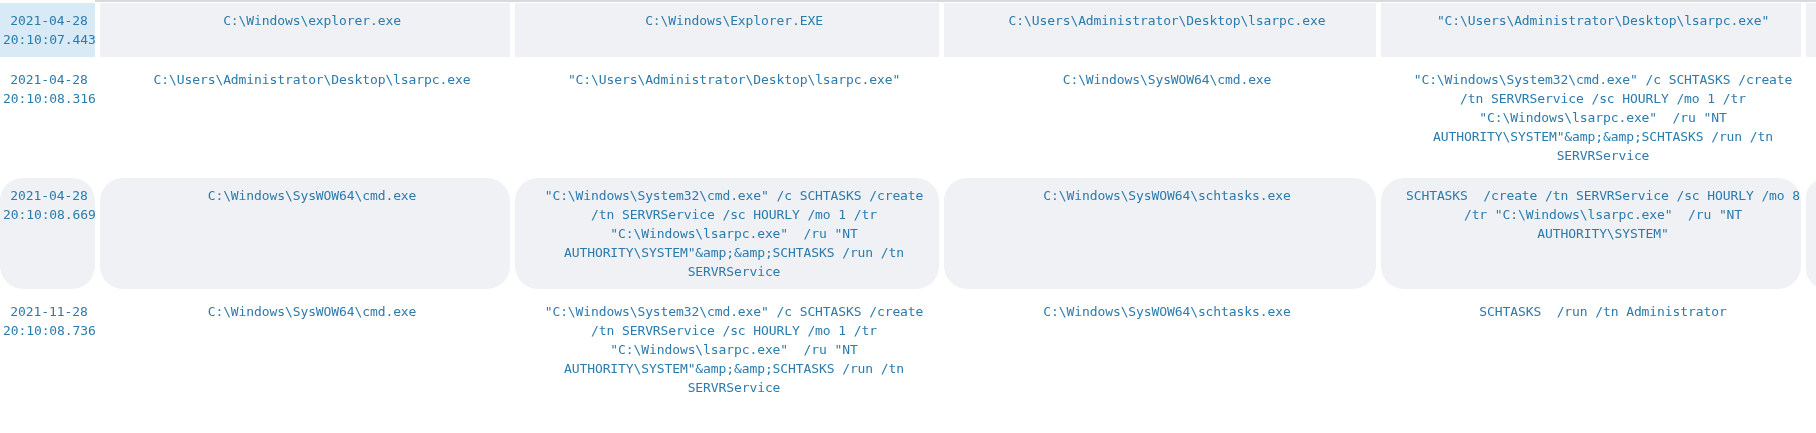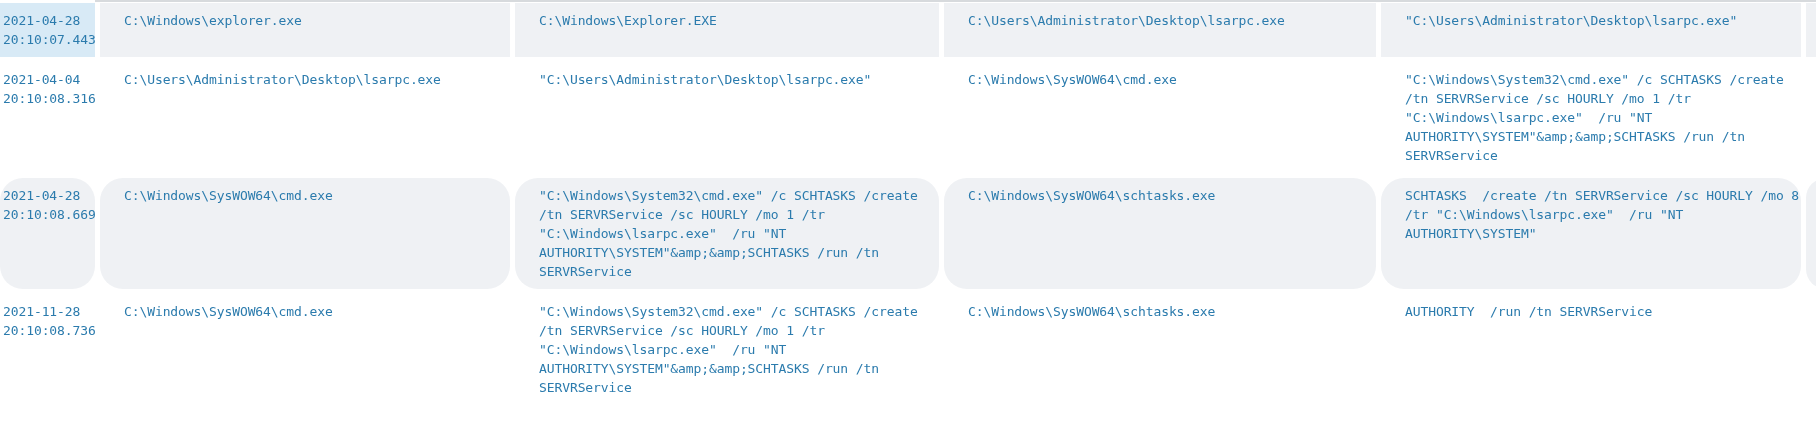--- a/index.html
+++ b/index.html
@@ -3,20 +3,21 @@
 <meta charset="utf-8">
 <style>
   html, body { margin: 0; padding: 0; background: #ffffff; }
   .screen {
     position: relative;
     width: 1816px;
     height: 433px;
     overflow: hidden;
     background: #ffffff;
     font-family: "DejaVu Sans Mono", "Liberation Mono", monospace;
+    text-align: center;
   }
   .top-hairline {
     position: absolute;
     top: 0; left: 95px; right: 0;
     height: 2px;
     background: #d7dadd;
     z-index: 2;
   }
   table.evt {
     border-collapse: separate;
@@ -62,39 +63,39 @@
     <tbody>
       <tr class="r1 stripe">
         <td class="c1 hl">2021-04-28 20:10:07.443</td>
         <td class="c2">C:\Windows\explorer.exe</td>
         <td class="c3">C:\Windows\Explorer.EXE</td>
         <td class="c4">C:\Users\Administrator\Desktop\lsarpc.exe</td>
         <td class="c5">"C:\Users\Administrator\Desktop\lsarpc.exe"</td>
         <td class="c6">N</td>
       </tr>
       <tr class="r2">
-        <td class="c1">2021-04-04 20:10:08.316</td>
+        <td class="c1">2021-04-28 20:10:08.316</td>
         <td class="c2">C:\Users\Administrator\Desktop\lsarpc.exe</td>
         <td class="c3">"C:\Users\Administrator\Desktop\lsarpc.exe"</td>
         <td class="c4">C:\Windows\SysWOW64\cmd.exe</td>
         <td class="c5">"C:\Windows\System32\cmd.exe" /c SCHTASKS /create /tn SERVRService /sc HOURLY /mo 1 /tr "C:\Windows\lsarpc.exe"  /ru "NT AUTHORITY\SYSTEM"&amp;amp;&amp;amp;SCHTASKS /run /tn SERVRService</td>
         <td class="c6">N</td>
       </tr>
       <tr class="r3 stripe">
         <td class="c1">2021-04-28 20:10:08.669</td>
         <td class="c2">C:\Windows\SysWOW64\cmd.exe</td>
         <td class="c3">"C:\Windows\System32\cmd.exe" /c SCHTASKS /create /tn SERVRService /sc HOURLY /mo 1 /tr "C:\Windows\lsarpc.exe"  /ru "NT AUTHORITY\SYSTEM"&amp;amp;&amp;amp;SCHTASKS /run /tn SERVRService</td>
         <td class="c4">C:\Windows\SysWOW64\schtasks.exe</td>
         <td class="c5">SCHTASKS  /create /tn SERVRService /sc HOURLY /mo 8 /tr "C:\Windows\lsarpc.exe"  /ru "NT AUTHORITY\SYSTEM"</td>
         <td class="c6">N</td>
       </tr>
       <tr class="r4">
         <td class="c1">2021-11-28 20:10:08.736</td>
         <td class="c2">C:\Windows\SysWOW64\cmd.exe</td>
         <td class="c3">"C:\Windows\System32\cmd.exe" /c SCHTASKS /create /tn SERVRService /sc HOURLY /mo 1 /tr "C:\Windows\lsarpc.exe"  /ru "NT AUTHORITY\SYSTEM"&amp;amp;&amp;amp;SCHTASKS /run /tn SERVRService</td>
         <td class="c4">C:\Windows\SysWOW64\schtasks.exe</td>
-        <td class="c5">AUTHORITY  /run /tn SERVRService</td>
+        <td class="c5">SCHTASKS  /run /tn Administrator</td>
         <td class="c6">N</td>
       </tr>
 
     </tbody>
   </table>
 </div>
 
 </body></html>

